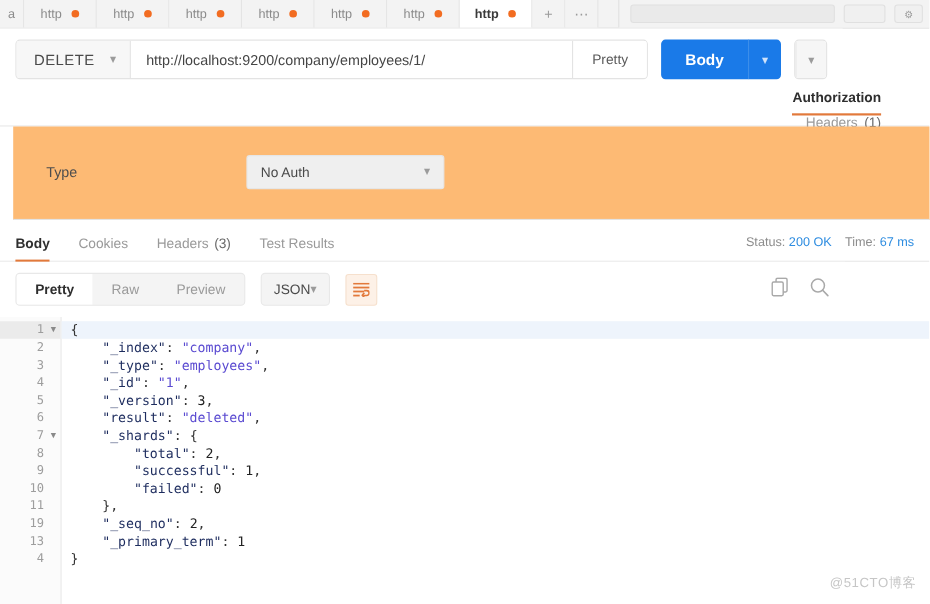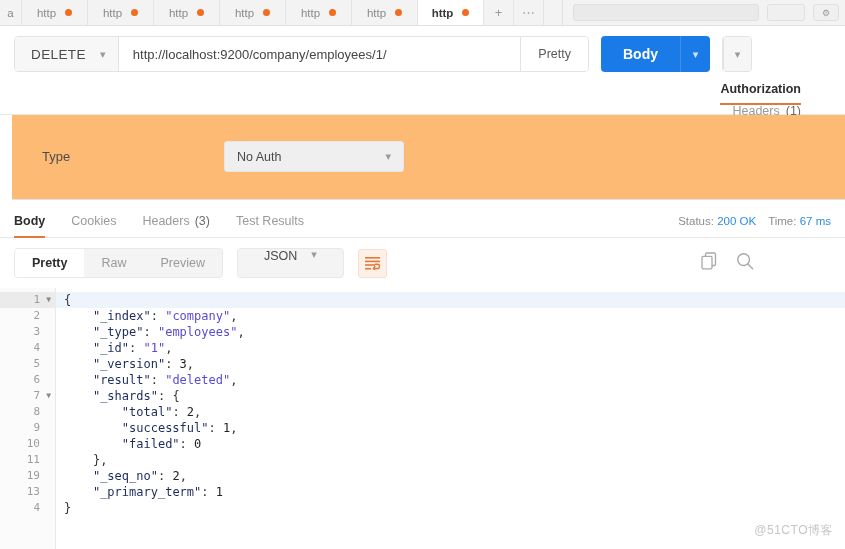--- a/index.html
+++ b/index.html
@@ -185,22 +185,22 @@
     display: flex; align-items: stretch; height: 30px;
     background: #f4f4f4; border: 1px solid #e8e8e8; border-radius: 4px;
     overflow: hidden;
   }
   .seg {
     display: flex; align-items: center; padding: 0 17px;
     font-size: 12.5px; color: #9a9a9a; cursor: pointer;
   }
   .seg.active { background: #fff; color: #2e2e2e; font-weight: bold; }
   .jsonsel {
-    display: flex; gap: 14px;
-    height: 30px; margin-left: 14px; padding: 0 26px;
+    display: flex; align-items: center; 
+    height: 30px; margin-left: 14px; padding: 0 11px;
     background: #f4f4f4; border: 1px solid #e8e8e8; border-radius: 4px;
     font-size: 12.5px; color: #4a4a4a; cursor: pointer;
   }
   .wrapbtn {
     display: flex; align-items: center; justify-content: center;
     width: 29px; height: 29px; margin-left: 14px;
     background: #fdf1e7; border: 1px solid #f6e0cd; border-radius: 3px;
     cursor: pointer;
   }
   .tool-right {

